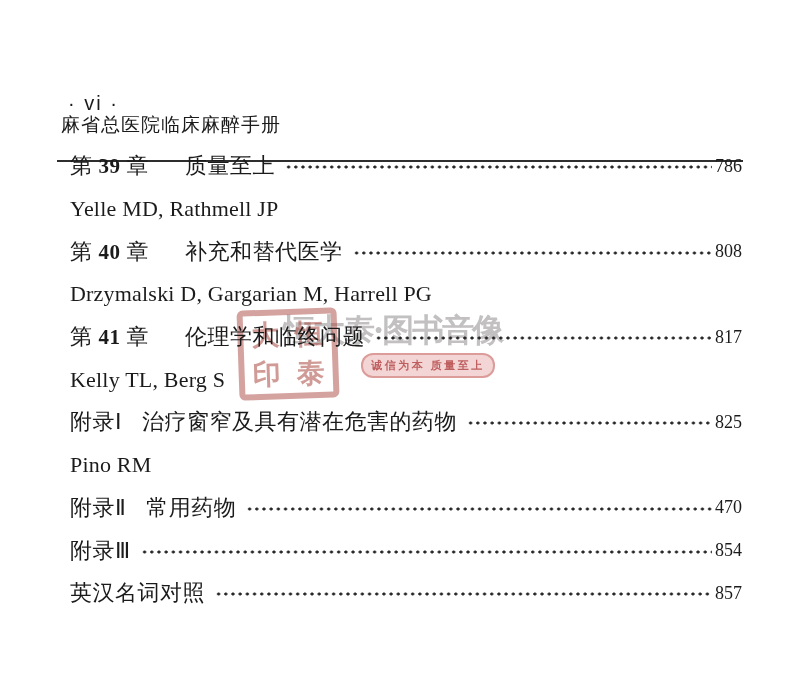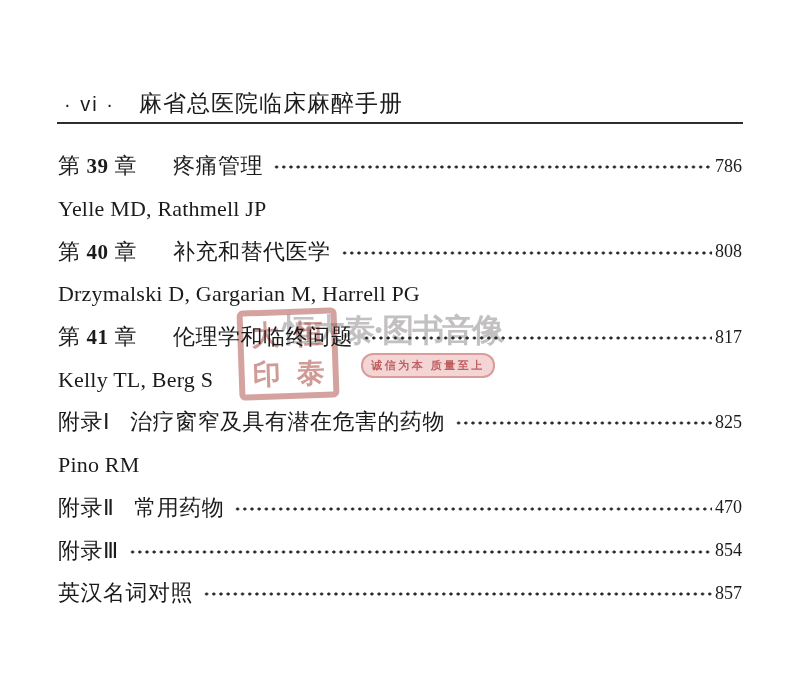--- a/index.html
+++ b/index.html
@@ -8,40 +8,41 @@
     background:#ffffff;
     position:relative;
     overflow:hidden;
     font-family:"Liberation Sans",sans-serif;
     color:#1b1b1b;
   }
   
   .page-header{
     position:absolute;left:57px;top:92px;width:686px;
     border-bottom:2px solid #2e2e2e;
-    padding-bottom:7px;
+    padding-bottom:24px;
     display:flex;align-items:baseline;
     z-index:1;
+    flex-direction:column;
   }
   .page-marker{
     font-size:20px;line-height:22px;letter-spacing:2px;
     padding-left:7px;
   }
   .book-title{
-    font-size:23px;line-height:22px;letter-spacing:1px;
-    margin-left:24px;
+    font-size:19px;line-height:22px;letter-spacing:1px;
+    margin-left:4px;
   }
   
   .toc{
     position:absolute;left:58px;top:145px;right:48px;
     z-index:1;
   }
   .line{
     height:42.7px;
-    display:flex;align-items:center;
+    display:flex;align-items:center;margin-left:12px;
   }
   .hz{font-size:22px;letter-spacing:0.5px;white-space:nowrap;}
   .num{
     font-family:"Liberation Serif",serif;
     font-weight:bold;font-size:21px;
     margin:0 6px;
   }
   .title.g-wide{margin-left:36px;}
   .title.g-mid{margin-left:20px;}
   .leader{
@@ -112,21 +113,21 @@
 
 <div class="page-header">
   <span class="page-marker">· vi ·</span>
   <span class="book-title">麻省总医院临床麻醉手册</span>
 </div>
 
 <div class="toc">
 
   <div class="line">
     <span class="hz"><span>第</span><span class="num">39</span><span>章</span></span>
-    <span class="hz title g-wide">疼痛管理</span>
+    <span class="hz title g-wide">质量至上</span>
     <span class="leader"></span>
     <span class="pageno">786</span>
   </div>
   <div class="line authors">Yelle MD, Rathmell JP</div>
 
   <div class="line">
     <span class="hz"><span>第</span><span class="num">40</span><span>章</span></span>
     <span class="hz title g-wide">补充和替代医学</span>
     <span class="leader"></span>
     <span class="pageno">808</span>

